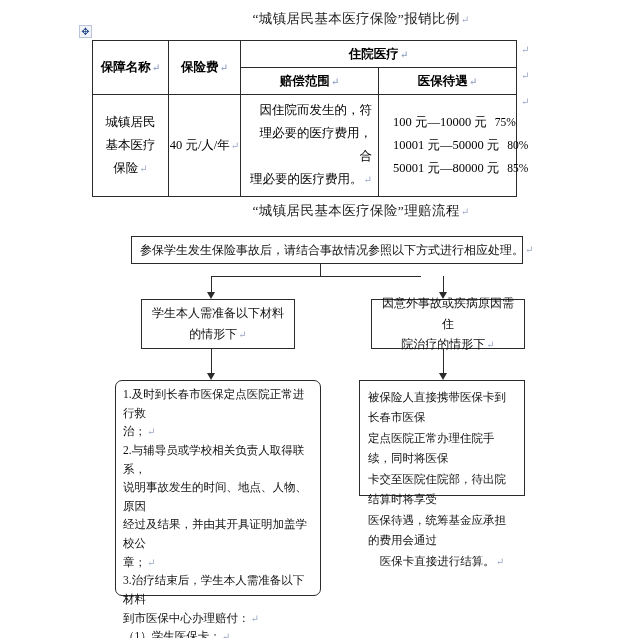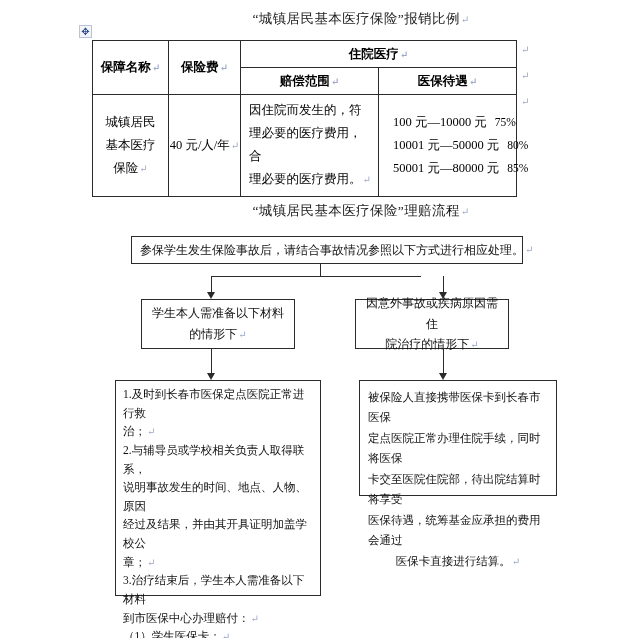--- a/index.html
+++ b/index.html
@@ -81,21 +81,21 @@
   .col-scope { width: 138px; }
   .col-calc  { width: 138px; }
 
   .cell-pad { padding: 3px 4px; }
 
   .stacked-lines {
     line-height: 1.85;
     text-align: center;
   }
   .scope-text {
-    text-align: left;
+    text-align: right;
     line-height: 1.85;
     padding: 4px 6px 4px 8px;
   }
   .calc-rows {
     padding: 4px 4px 4px 6px;
   }
   .calc-row {
     display: flex;
     justify-content: space-between;
     align-items: baseline;
@@ -145,43 +145,44 @@
     left: 134px;
     top: 299px;
     width: 154px;
     height: 50px;
     display: flex;
     align-items: center;
     text-align: center;
     padding: 0 7px;
   }
   #flow-branch-right {
-    left: 348px;
+    left: 364px;
     top: 299px;
     width: 154px;
     height: 50px;
     display: flex;
     align-items: center;
     text-align: center;
     padding: 0 7px;
   }
   #flow-detail-left {
     left: 108px;
     top: 380px;
     width: 206px;
     height: 216px;
     padding: 4px 6px 4px 7px;
     font-size: 11.5px;
     line-height: 1.62;
     text-align: left;
+    border-radius: 7px;
   }
   #flow-detail-right {
     left: 352px;
     top: 380px;
-    width: 198px;
+    width: 166px;
     height: 116px;
     padding: 6px 8px;
     font-size: 11.5px;
     line-height: 1.78;
     text-align: left;
   }
   .box-inner { width: 100%; }
   .detail-line { display: block; }
   .detail-line.center { text-align: center; }
 

